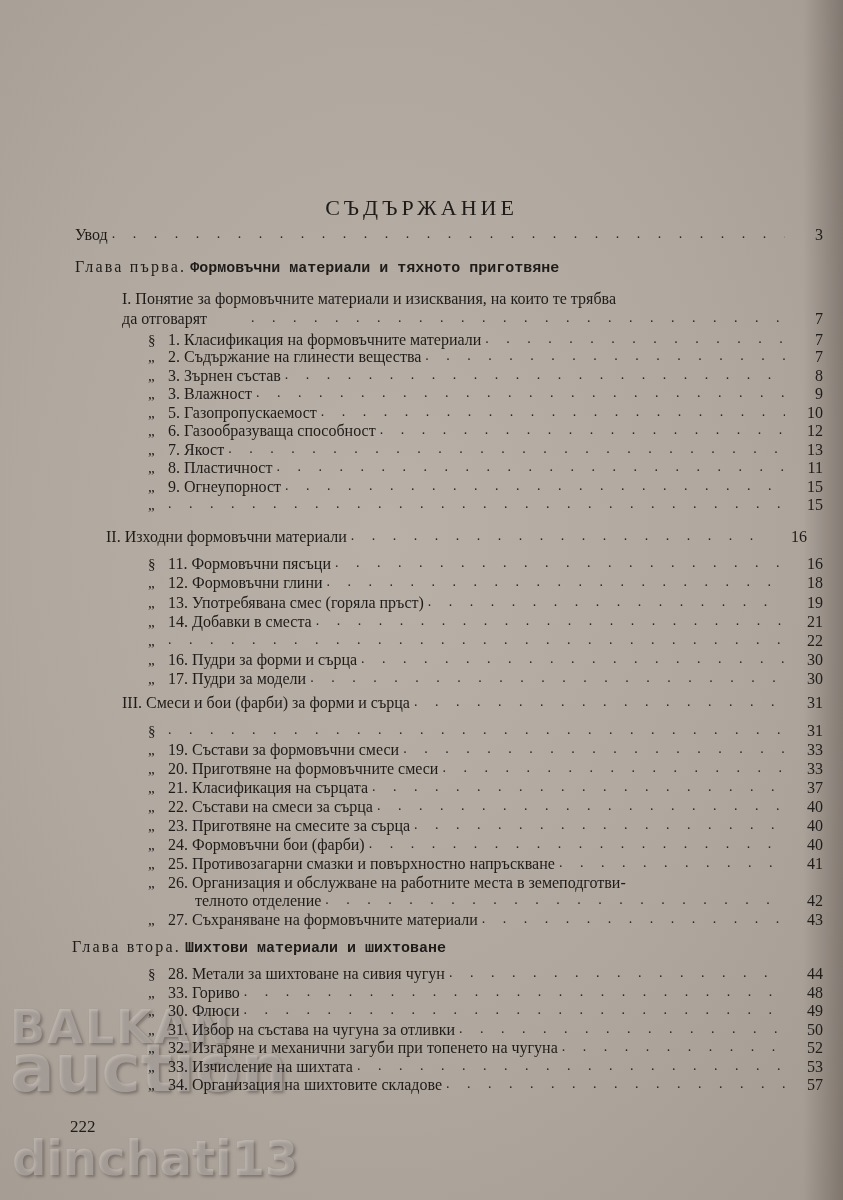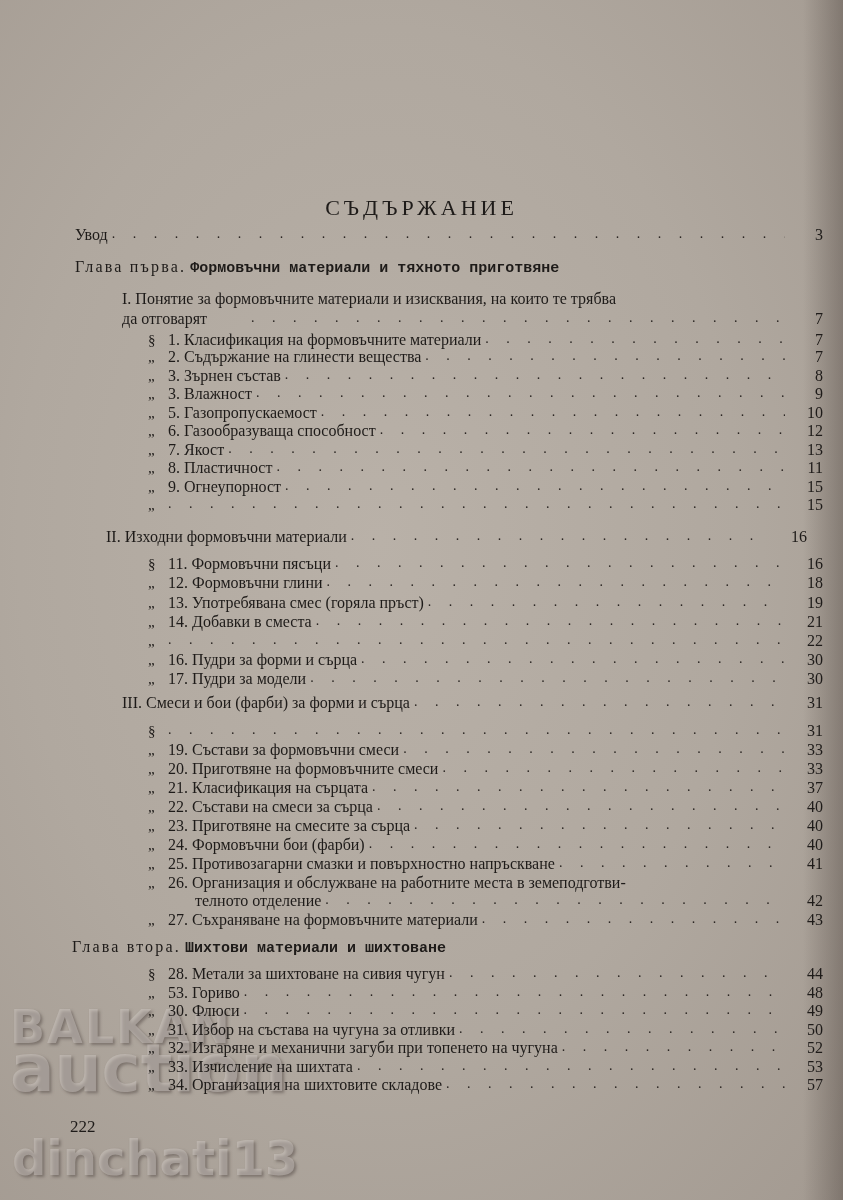--- a/index.html
+++ b/index.html
@@ -239,21 +239,21 @@
   <span class="bold">Шихтови материали и шихтоване</span>
 </div>
 <div class="row" style="left:148px;top:961px;width:637px;">
     <span class="marker">§</span>
     <span class="label">28. Метали за шихтоване на сивия чугун</span>
     <span class="dots"></span>
     <span class="page">44</span>
   </div>
 <div class="row" style="left:148px;top:980px;width:637px;">
     <span class="marker">„</span>
-    <span class="label">53. Гориво</span>
+    <span class="label">33. Гориво</span>
     <span class="dots"></span>
     <span class="page">48</span>
   </div>
 <div class="row" style="left:148px;top:998px;width:637px;">
     <span class="marker">„</span>
     <span class="label">30. Флюси</span>
     <span class="dots"></span>
     <span class="page">49</span>
   </div>
 <div class="row" style="left:148px;top:1017px;width:637px;">

